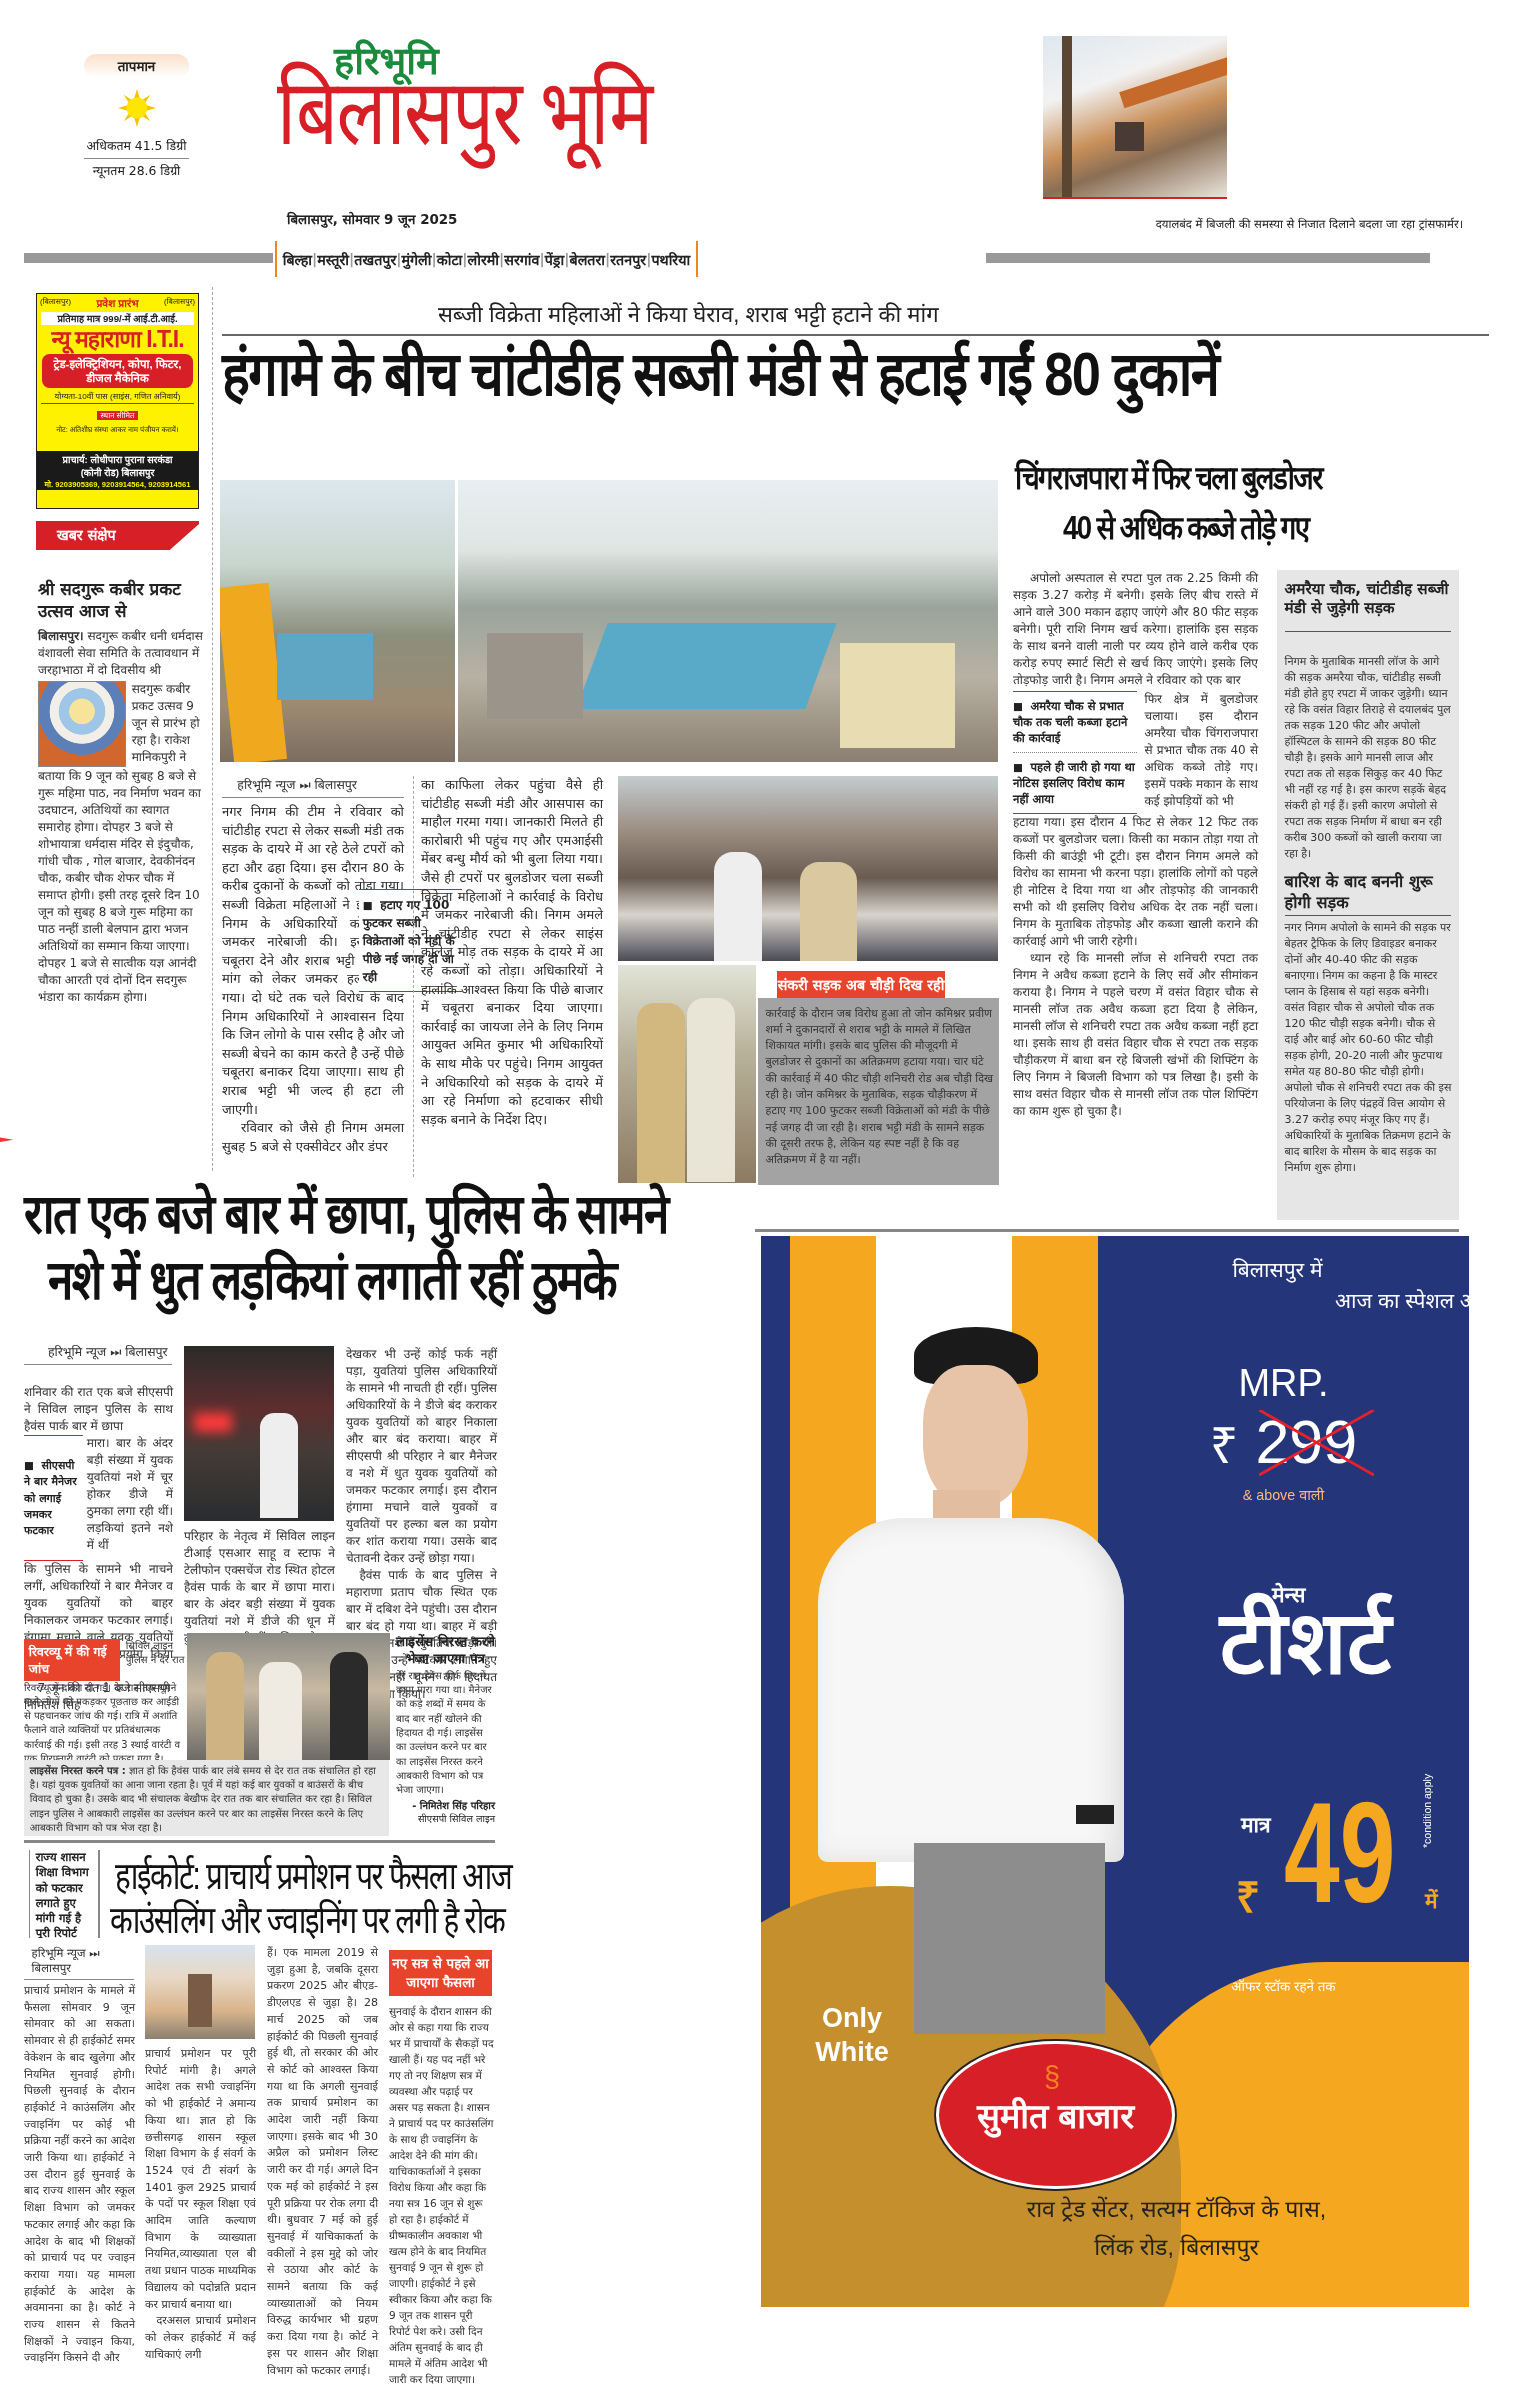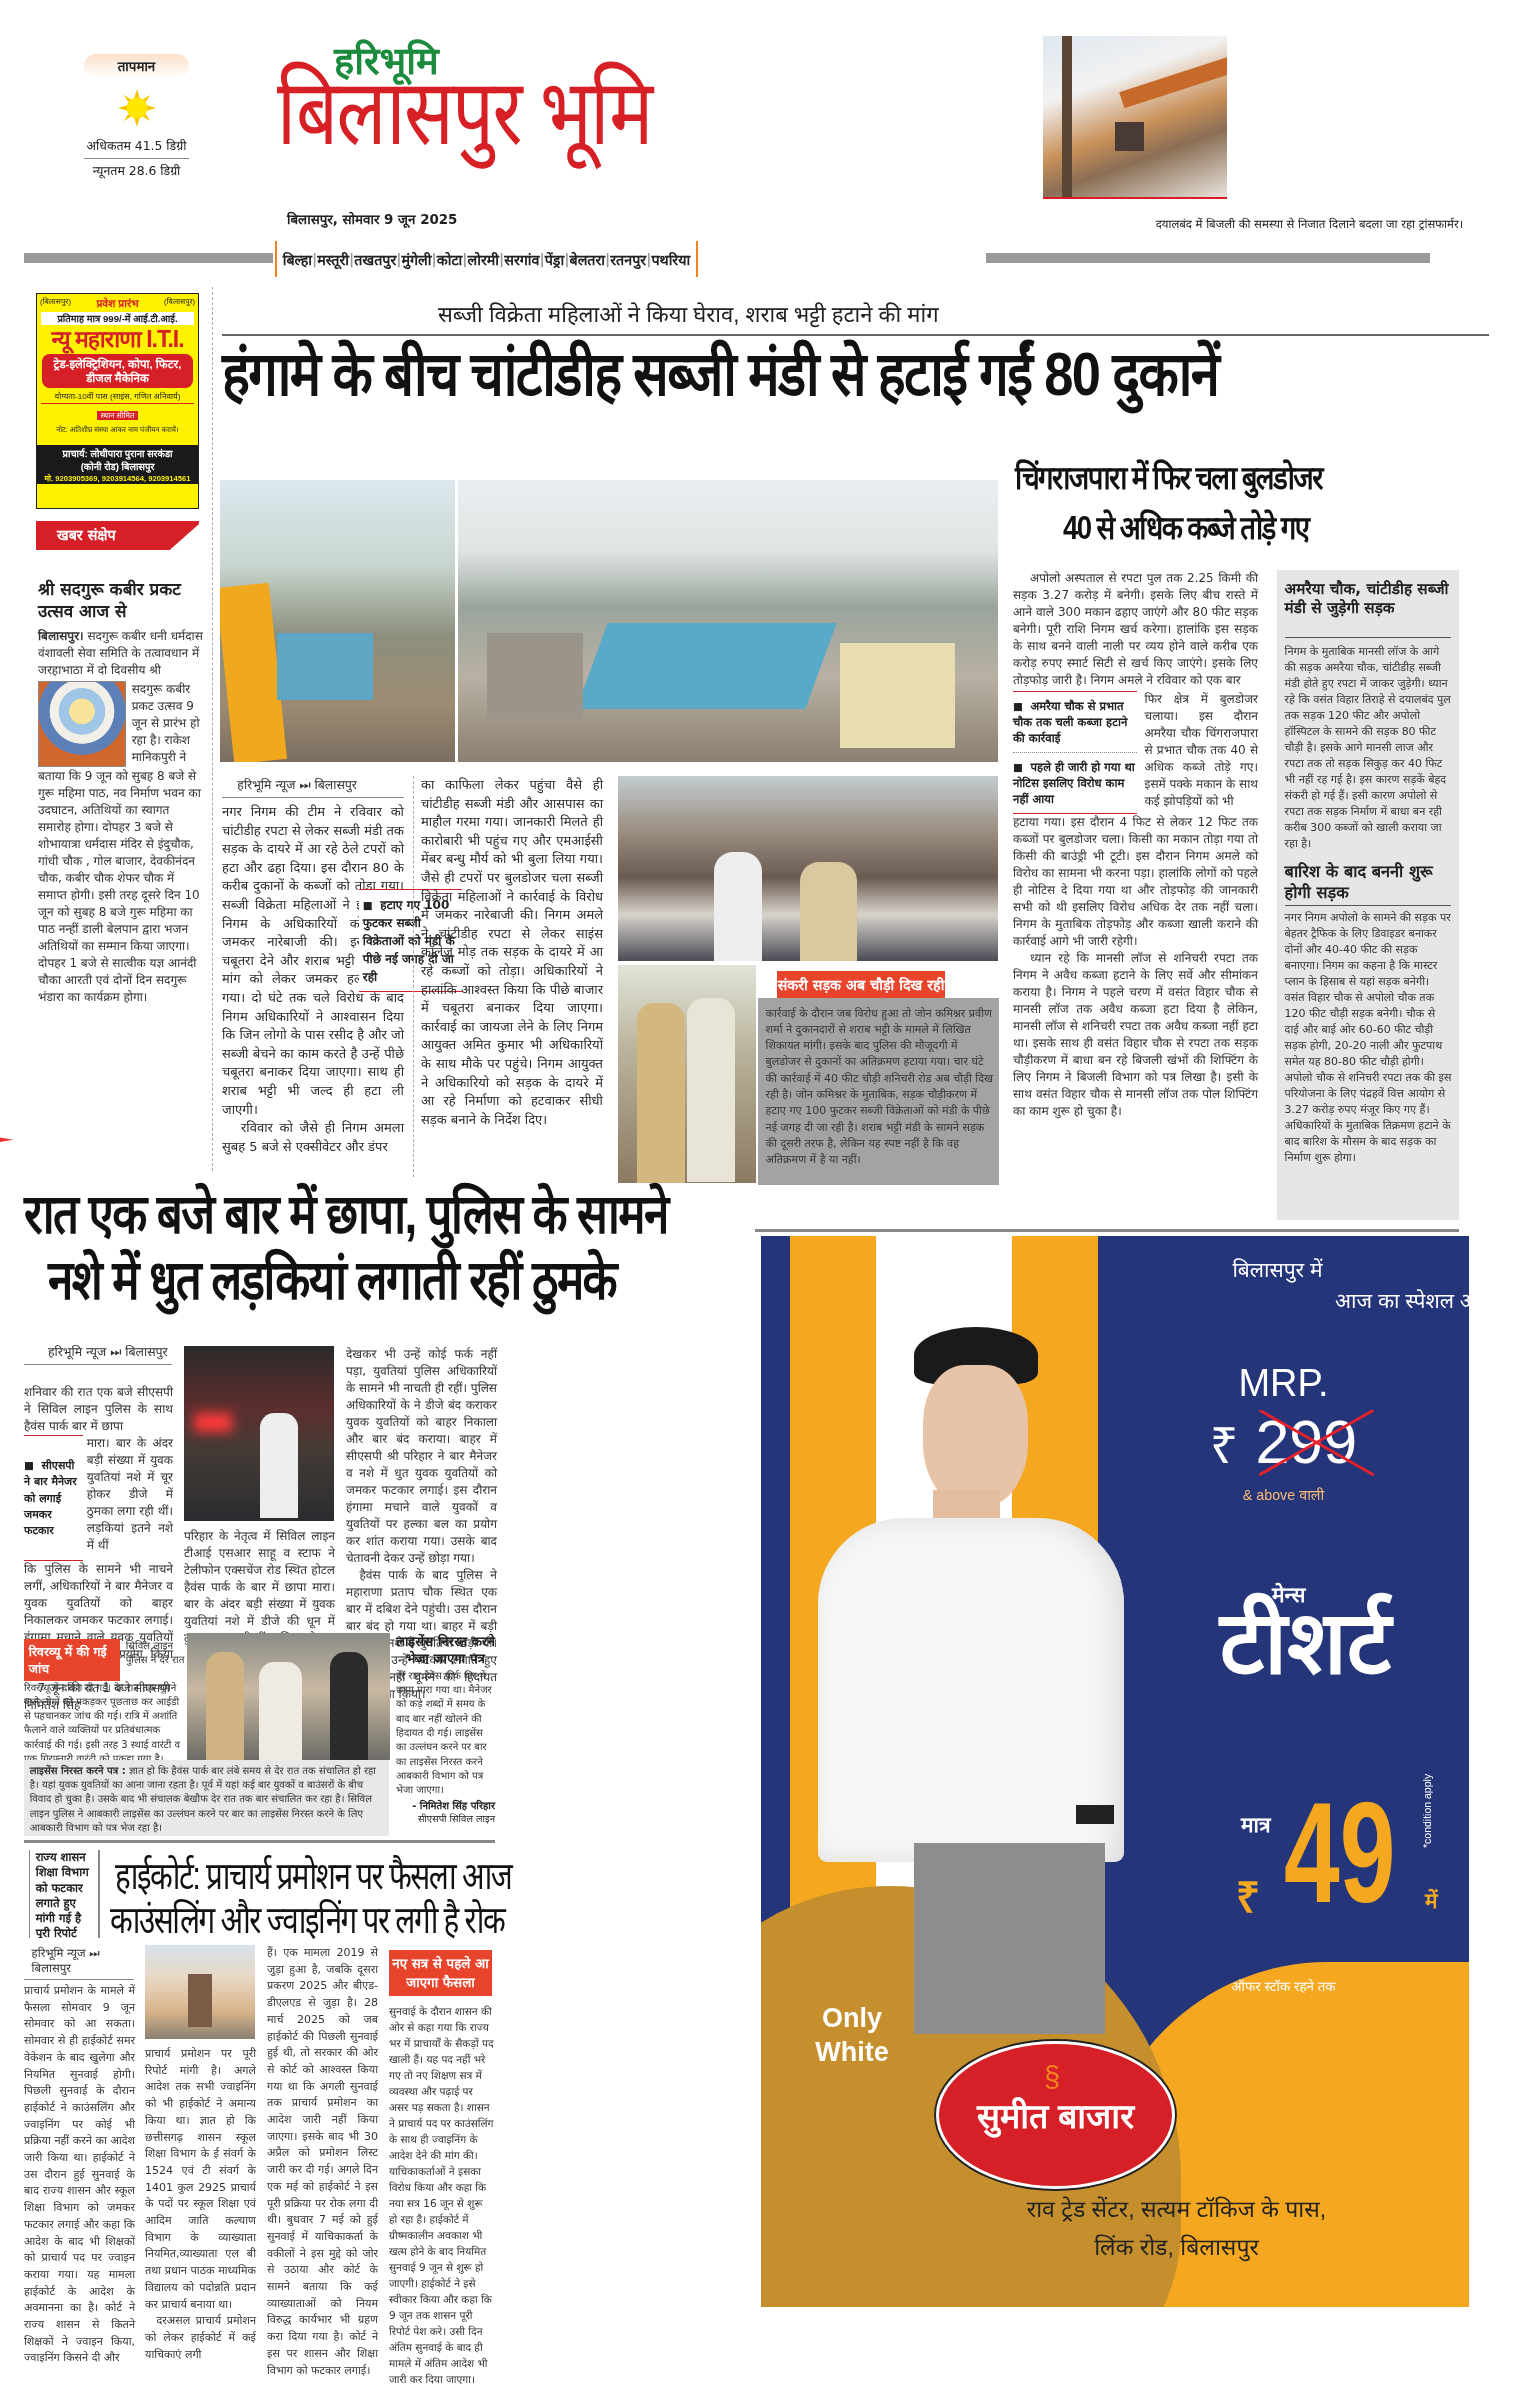--- a/index.html
+++ b/index.html
@@ -82,21 +82,21 @@
     <span>(बिलासपुर)</span>
     <span style="color:#d61f26;font-weight:bold;font-size:10.5px">प्रवेश प्रारंभ</span>
     <span>(बिलासपुर)</span>
   </div>
   <div style="background:#fff;margin:0 3.8px;font-size:9.6px;font-weight:bold">प्रतिमाह मात्र 999/-में आई.टी.आई.</div>
   <div style="color:#d61f26;font-size:23px;font-weight:bold;line-height:29px;letter-spacing:-1px">न्यू महाराणा I.T.I.</div>
   <div style="background:#d61f26;color:#fff;border-radius:7.6px;margin:0 4.8px;font-size:11.5px;font-weight:bold;line-height:14.3px;padding:2.9px">ट्रेड-इलेक्ट्रिशियन, कोपा, फिटर, डीजल मैकेनिक</div>
   <div style="font-size:8.1px;margin-top:1.9px">योग्यता-10वीं पास (साइंस, गणित अनिवार्य)</div>
   <div style="border-top:1px solid #d61f26;margin:1.9px 3.8px"><span style="background:#d61f26;color:#fff;font-size:7.6px;padding:0 3.8px">स्थान सीमित</span></div>
   <div style="font-size:7.2px">नोट: अतिशीघ्र संस्था आकर नाम पंजीयन करायें।</div>
-  <div style="background:#1a1a1a;color:#fff;padding:1.9px 0 1px;margin-top:11px">
+  <div style="background:#1a1a1a;color:#fff;padding:1.9px 0 1px;margin-top:17px">
     <div style="font-size:9.6px;font-weight:bold">प्राचार्य: लोधीपारा पुराना सरकंडा</div>
     <div style="font-size:9.6px;font-weight:bold">(कोनी रोड) बिलासपुर</div>
     <div style="font-size:7.6px;color:#fff200;font-weight:bold">मो. 9203905369, 9203914564, 9203914561</div>
   </div>
 </div>
 
 <div class="abs" style="left:36px;top:521px;width:163px;height:29px;background:#d61f26;clip-path:polygon(0 0,100% 0,100% 10%,82% 100%,0 100%)">
   <span style="color:#fff;font-weight:bold;font-size:14.3px;line-height:29px;padding-left:21px">खबर संक्षेप</span>
 </div>
 
@@ -166,21 +166,21 @@
       <div class="bullet" style="padding-bottom:5.7px;border-bottom:1px dotted #888">अमरैया चौक से प्रभात चौक तक चली कब्जा हटाने की कार्रवाई</div>
       <div class="bullet" style="padding-top:5.7px">पहले ही जारी हो गया था नोटिस इसलिए विरोध काम नहीं आया</div>
     </div>
     <div class="ps" style="text-align:justify">फिर क्षेत्र में बुलडोजर चलाया। इस दौरान अमरैया चौक चिंगराजपारा से प्रभात चौक तक 40 से अधिक कब्जे तोड़े गए। इसमें पक्के मकान के साथ कई झोपड़ियों को भी</div>
   </div>
   <div class="ps" style="text-align:justify">हटाया गया। इस दौरान 4 फिट से लेकर 12 फिट तक कब्जों पर बुलडोजर चला। किसी का मकान तोड़ा गया तो किसी की बाउंड्री भी टूटी। इस दौरान निगम अमले को विरोध का सामना भी करना पड़ा। हालांकि लोगों को पहले ही नोटिस दे दिया गया था और तोड़फोड़ की जानकारी सभी को थी इसलिए विरोध अधिक देर तक नहीं चला। निगम के मुताबिक तोड़फोड़ और कब्जा खाली कराने की कार्रवाई आगे भी जारी रहेगी।</div>
   <div class="ps" style="text-indent:17px;text-align:justify">ध्यान रहे कि मानसी लॉज से शनिचरी रपटा तक निगम ने अवैध कब्जा हटाने के लिए सर्वे और सीमांकन कराया है। निगम ने पहले चरण में वसंत विहार चौक से मानसी लॉज तक अवैध कब्जा हटा दिया है लेकिन, मानसी लॉज से शनिचरी रपटा तक अवैध कब्जा नहीं हटा था। इसके साथ ही वसंत विहार चौक से रपटा तक सड़क चौड़ीकरण में बाधा बन रहे बिजली खंभों की शिफ्टिंग के लिए निगम ने बिजली विभाग को पत्र लिखा है। इसी के साथ वसंत विहार चौक से मानसी लॉज तक पोल शिफ्टिंग का काम शुरू हो चुका है।</div>
 </div>
 
 <div class="abs" style="left:1277px;top:570px;width:182px;height:650px;background:#e6e6e6;padding:9.6px 7.6px">
-  <div style="font-size:15.3px;font-weight:bold;line-height:19px;border-bottom:1.9px solid #555;padding-bottom:19px;margin-bottom:6px">अमरैया चौक, चांटीडीह सब्जी मंडी से जुड़ेगी सड़क</div>
+  <div style="font-size:15.3px;font-weight:bold;line-height:19px;border-bottom:1.9px solid #555;padding-bottom:13px;margin-bottom:22px">अमरैया चौक, चांटीडीह सब्जी मंडी से जुड़ेगी सड़क</div>
   <div class="ps" style="font-size:11px;line-height:16px">निगम के मुताबिक मानसी लॉज के आगे की सड़क अमरैया चौक, चांटीडीह सब्जी मंडी होते हुए रपटा में जाकर जुड़ेगी। ध्यान रहे कि वसंत विहार तिराहे से दयालबंद पुल तक सड़क 120 फीट और अपोलो हॉस्पिटल के सामने की सड़क 80 फीट चौड़ी है। इसके आगे मानसी लाज और रपटा तक तो सड़क सिकुड़ कर 40 फिट भी नहीं रह गई है। इस कारण सड़कें बेहद संकरी हो गई हैं। इसी कारण अपोलो से रपटा तक सड़क निर्माण में बाधा बन रही करीब 300 कब्जों को खाली कराया जा रहा है।</div>
   <div style="font-size:16.3px;font-weight:bold;line-height:21px;border-bottom:1.9px solid #555;padding-bottom:1.9px;margin:9.6px 0 3.8px">बारिश के बाद बननी शुरू होगी सड़क</div>
   <div class="ps" style="font-size:11px;line-height:16px">नगर निगम अपोलो के सामने की सड़क पर बेहतर ट्रैफिक के लिए डिवाइडर बनाकर दोनों और 40-40 फीट की सड़क बनाएगा। निगम का कहना है कि मास्टर प्लान के हिसाब से यहां सड़क बनेगी। वसंत विहार चौक से अपोलो चौक तक 120 फीट चौड़ी सड़क बनेगी। चौक से दाई और बाई ओर 60-60 फीट चौड़ी सड़क होगी, 20-20 नाली और फुटपाथ समेत यह 80-80 फीट चौड़ी होगी। अपोलो चौक से शनिचरी रपटा तक की इस परियोजना के लिए पंद्रहवें वित्त आयोग से 3.27 करोड़ रुपए मंजूर किए गए हैं। अधिकारियों के मुताबिक तिक्रमण हटाने के बाद बारिश के मौसम के बाद सड़क का निर्माण शुरू होगा।</div>
 </div>
 
 <div class="abs" style="left:755px;top:1229px;width:704px;height:2.9px;background:#888"></div>
 
 <div class="abs hd" style="left:24px;top:1181px;font-size:55px;line-height:67px;transform:scaleX(.83)">रात एक बजे बार में छापा, पुलिस के सामने</div>
 <div class="abs hd" style="left:48px;top:1247px;font-size:55px;line-height:67px;transform:scaleX(.83)">नशे में धुत लड़कियां लगाती रहीं ठुमके</div>
 

